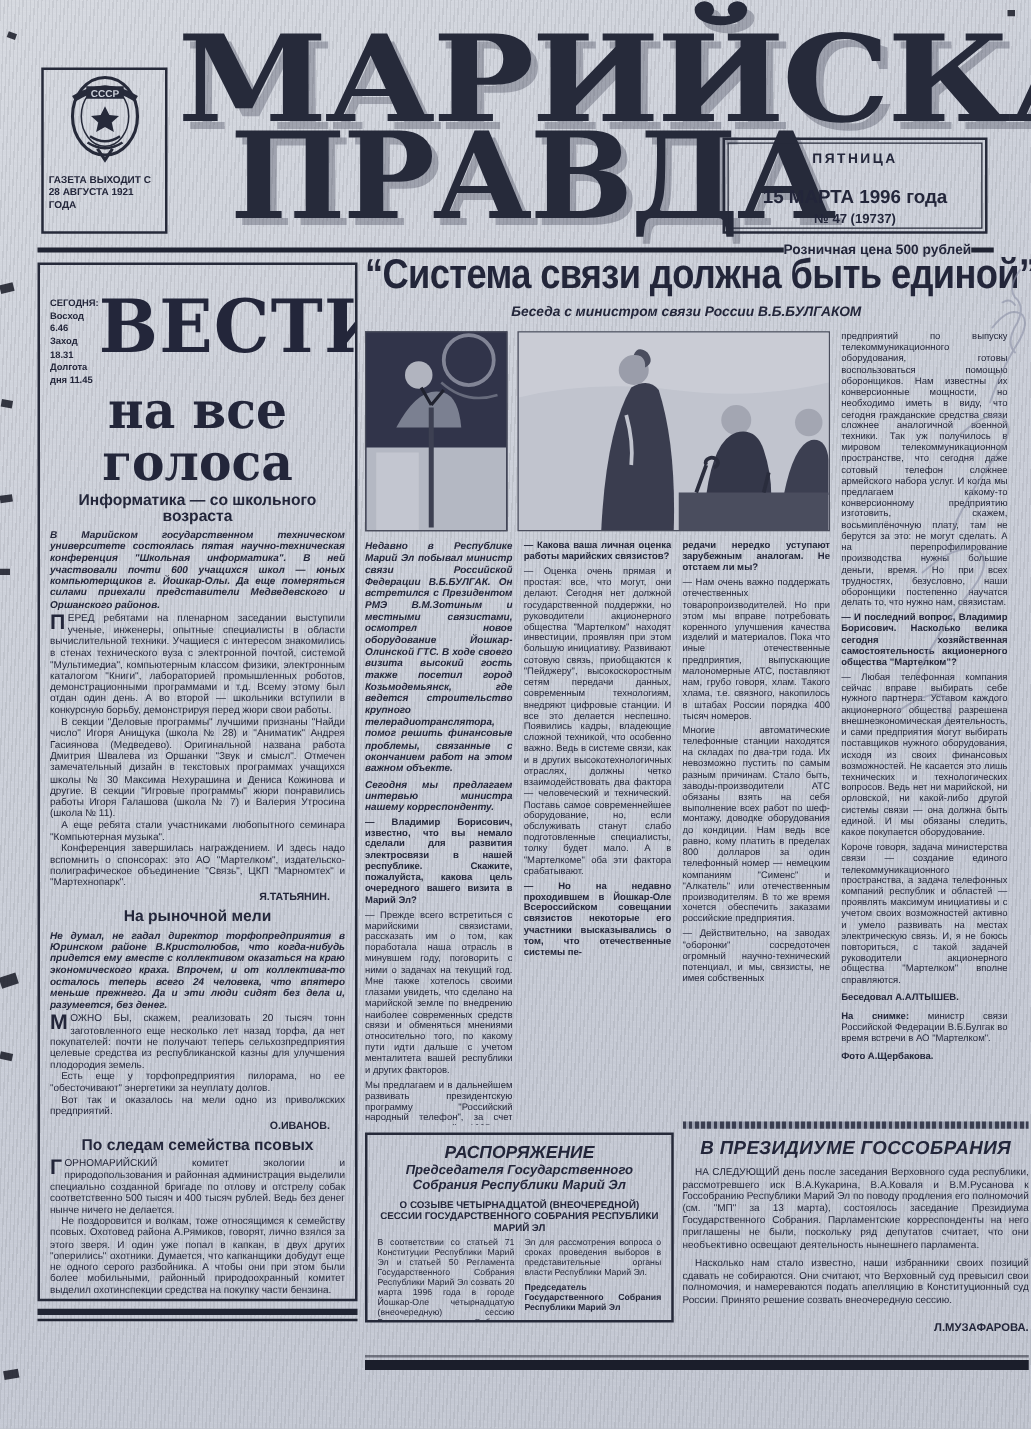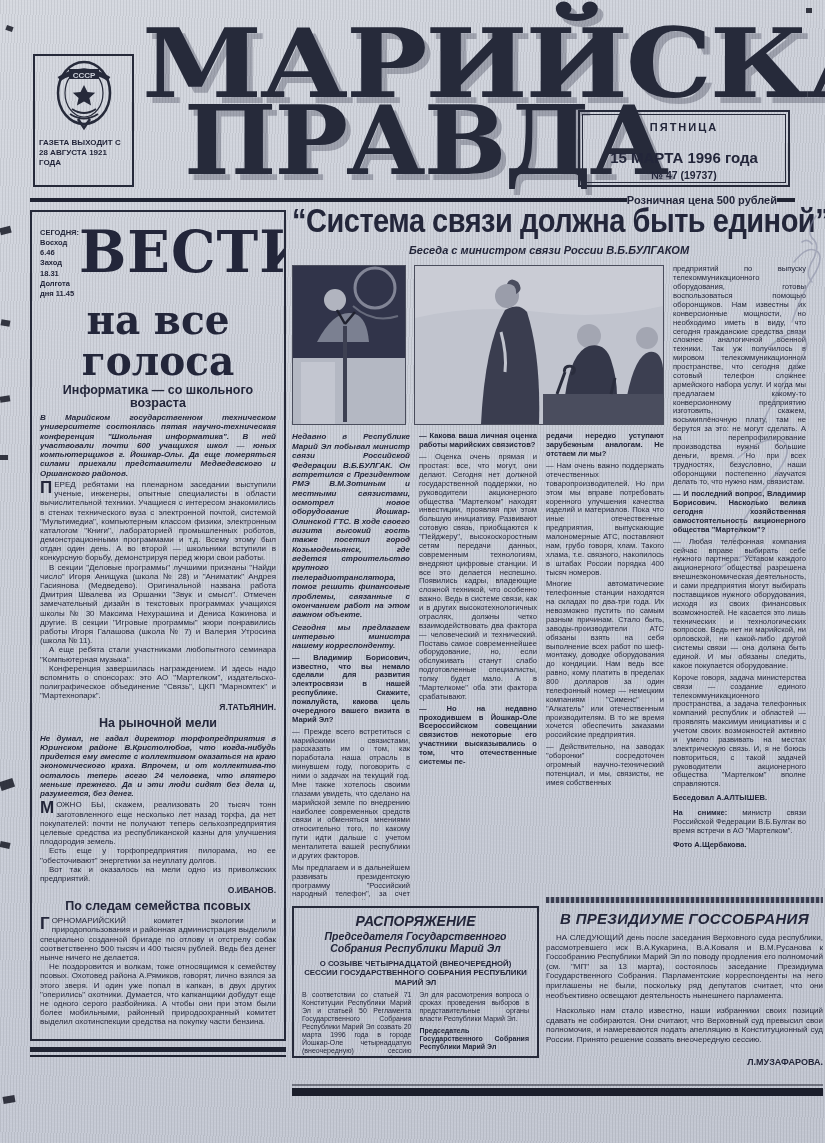--- a/index.html
+++ b/index.html
@@ -26,33 +26,33 @@
   .date-box::after{content:"";position:absolute;inset:2px;border:1px solid #262a3a;pointer-events:none;}
   .date-box .wd{font-size:11px;font-weight:bold;letter-spacing:2px;}
   .date-box .dt{font-size:15px;font-weight:bold;margin-top:16px;}
   .date-box .iss{font-size:10.5px;font-weight:bold;margin-top:3px;}
   .price-row{position:absolute;left:30px;top:194px;width:765px;display:flex;align-items:center;gap:0;}
   .price-row .bar{height:4px;background:#202433;flex:1;}
   .price-row .bar.short{flex:0 0 18px;}
   .price-row .txt{font-size:11px;font-weight:bold;white-space:nowrap;}
   
   .news-box{position:absolute;left:30px;top:210px;width:256px;height:831px;border:2px solid #262a3a;
-            box-sizing:border-box;padding:12px 8px;overflow:hidden;}
+            box-sizing:border-box;padding:22px 8px;overflow:hidden;}
   .vesti-head{display:flex;}
   .today{width:92px;font-size:7.5px;font-weight:bold;line-height:1.35;padding-top:4px;}
   .vesti-t1{flex:1;text-align:right;font-family:"DejaVu Serif",serif;font-weight:bold;font-size:56px;
             line-height:.95;letter-spacing:1px;transform:scaleY(1.05);transform-origin:right top;}
   .vesti-t2{text-align:center;font-family:"DejaVu Serif",serif;font-weight:bold;font-size:39px;
             line-height:1;margin:2px 0 4px;transform:scaleY(1.05);}
   .sec-h{font-weight:bold;text-align:center;font-size:12.5px;line-height:1.05;margin:5px 12px 3px;}
   .lead{font-size:8px;font-weight:bold;font-style:italic;text-align:justify;line-height:1.16;margin:0 0 2px;}
   .bp{font-size:8px;line-height:1.15;text-align:justify;text-indent:9px;margin:0;}
   .dc{text-indent:0;}
   .dc::first-letter{float:left;font-size:17px;line-height:13px;font-weight:bold;padding:1px 2px 0 0;}
-  .sig{font-size:8.5px;font-weight:bold;text-align:right;margin:2px 0 1px;}
+  .sig{font-size:8.5px;font-weight:bold;text-align:right;margin:2px 12px 1px;}
   .dbl-rule{position:absolute;left:30px;top:1047px;width:256px;}
   .dbl-rule .a{height:5px;background:#202433;}
   .dbl-rule .b{height:2px;background:#202433;margin-top:3px;}
   
   .interview{position:absolute;left:292px;top:203px;width:514px;}
   .iv-headline{font-size:29px;font-weight:bold;text-align:center;letter-spacing:-.5px;line-height:1.05;
                white-space:nowrap;transform:scaleY(1.15);transform-origin:center top;}
   .iv-sub{font-size:11px;font-weight:bold;font-style:italic;text-align:center;margin-top:11px;}
   .iv-cols{display:flex;gap:9px;margin-top:9px;}
   .iv-left{width:372px;}

